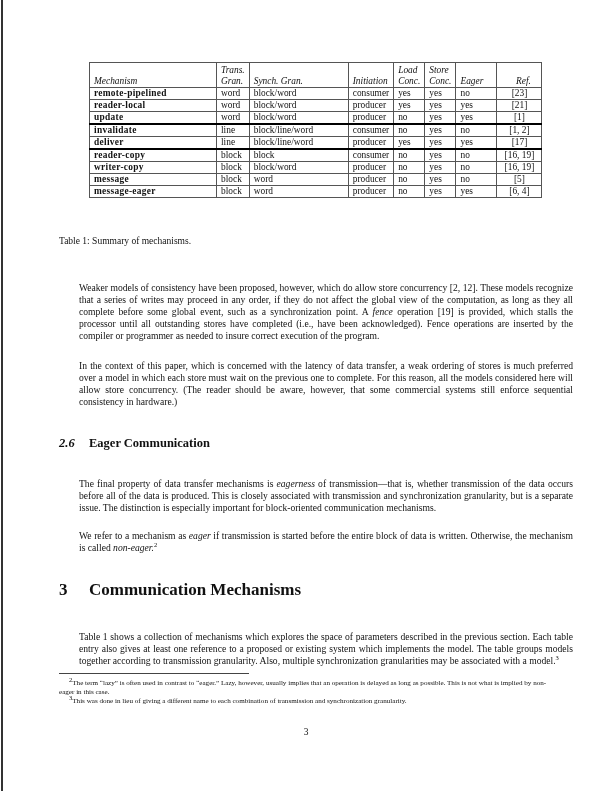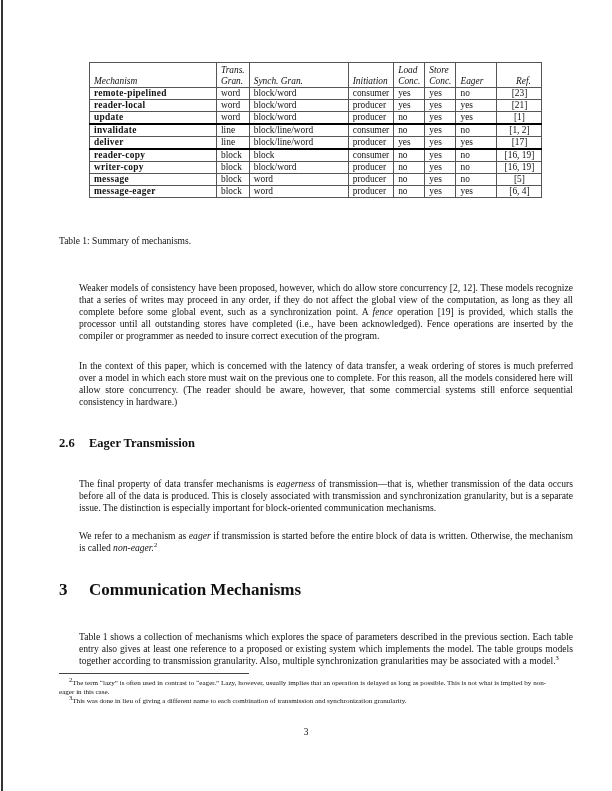--- a/index.html
+++ b/index.html
@@ -18,21 +18,21 @@
 
   .caption { position: absolute; left: 0; width: 494px; top: 236px; text-align: left; font-size: 9.5px;
              font-family: "Liberation Serif", serif; }
 
   p { margin: 12px; font-family: "Liberation Serif", serif; font-size: 9.6px; line-height: 12px; text-align: justify;
       position: absolute; left: 8px; width: 494px; }
   h2, h3 { margin: 0; position: absolute; left: 0; font-family: "Liberation Serif", serif; font-weight: bold; }
   h3 { font-size: 12.5px; top: 436px; }
   h2 { font-size: 17px; top: 580px; }
   h2 .num, h3 .num { display: inline-block; }
-  h3 .num { width: 30px; }
+  h3 .num { width: 30px; font-style: italic; }
   h2 .num { width: 30px; }
 
   .fnrule { position: absolute; left: 0; top: 673px; width: 190px; border-top: 1px solid #444; }
   .fn { position: absolute; left: 0; width: 494px; font-family: "Liberation Serif", serif; font-size: 7.1px; line-height: 9px; }
   sup { font-size: 6.5px; line-height: 0; }
   .pagenum { position: absolute; left: 0; width: 494px; top: 727px; text-align: center; font-size: 9.5px;
              font-family: "Liberation Serif", serif; }
 </style>
 </head>
 <body>
@@ -147,21 +147,21 @@
         </tr>
       </tbody>
   </table>
 
   <div class="caption">Table 1: Summary of mechanisms.</div>
 
   <p style="top:270px"><span>Weaker models of consistency have been proposed, however, which do allow store concurrency [2, 12]. These models recognize that a series of writes may proceed in any order, if they do not affect the global view of the computation, as long as they all complete before some global event, such as a synchronization point. A </span><em>fence</em><span> operation [19] is provided, which stalls the processor until all outstanding stores have completed (i.e., have been acknowledged). Fence operations are inserted by the compiler or programmer as needed to insure correct execution of the program.</span></p>
 
   <p style="top:348px">In the context of this paper, which is concerned with the latency of data transfer, a weak ordering of stores is much preferred over a model in which each store must wait on the previous one to complete. For this reason, all the models considered here will allow store concurrency. (The reader should be aware, however, that some commercial systems still enforce sequential consistency in hardware.)</p>
 
-  <h3><span class="num">2.6</span><span>Eager Transmission</span></h3>
+  <h3><span class="num">2.6</span><span>Eager Communication</span></h3>
 
   <p style="top:466px"><span>The final property of data transfer mechanisms is </span><em>eagerness</em><span> of transmission—that is, whether transmission of the data occurs before all of the data is produced. This is closely associated with transmission and synchronization granularity, but is a separate issue. The distinction is especially important for block-oriented communication mechanisms.</span></p>
 
   <p style="top:518px"><span>We refer to a mechanism as </span><em>eager</em><span> if transmission is started before the entire block of data is written. Otherwise, the mechanism is called </span><em>non-eager.</em><sup>2</sup></p>
 
   <h2><span class="num">3</span><span>Communication Mechanisms</span></h2>
 
   <p style="top:619px"><span>Table 1 shows a collection of mechanisms which explores the space of parameters described in the previous section. Each table entry also gives at least one reference to a proposed or existing system which implements the model. The table groups models together according to transmission granularity. Also, multiple synchronization granularities may be associated with a model.</span><sup>3</sup></p>
 
   <div class="fnrule"></div>

